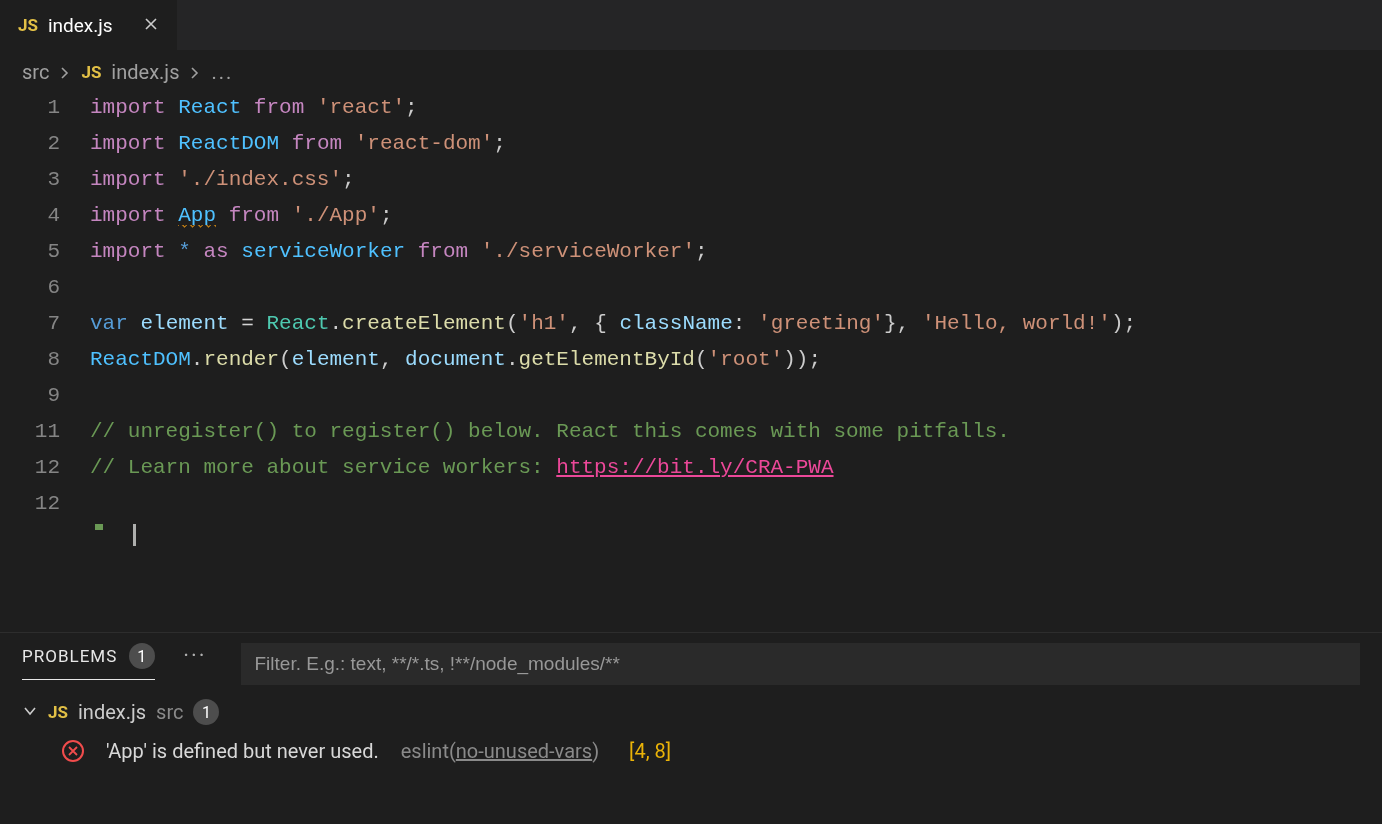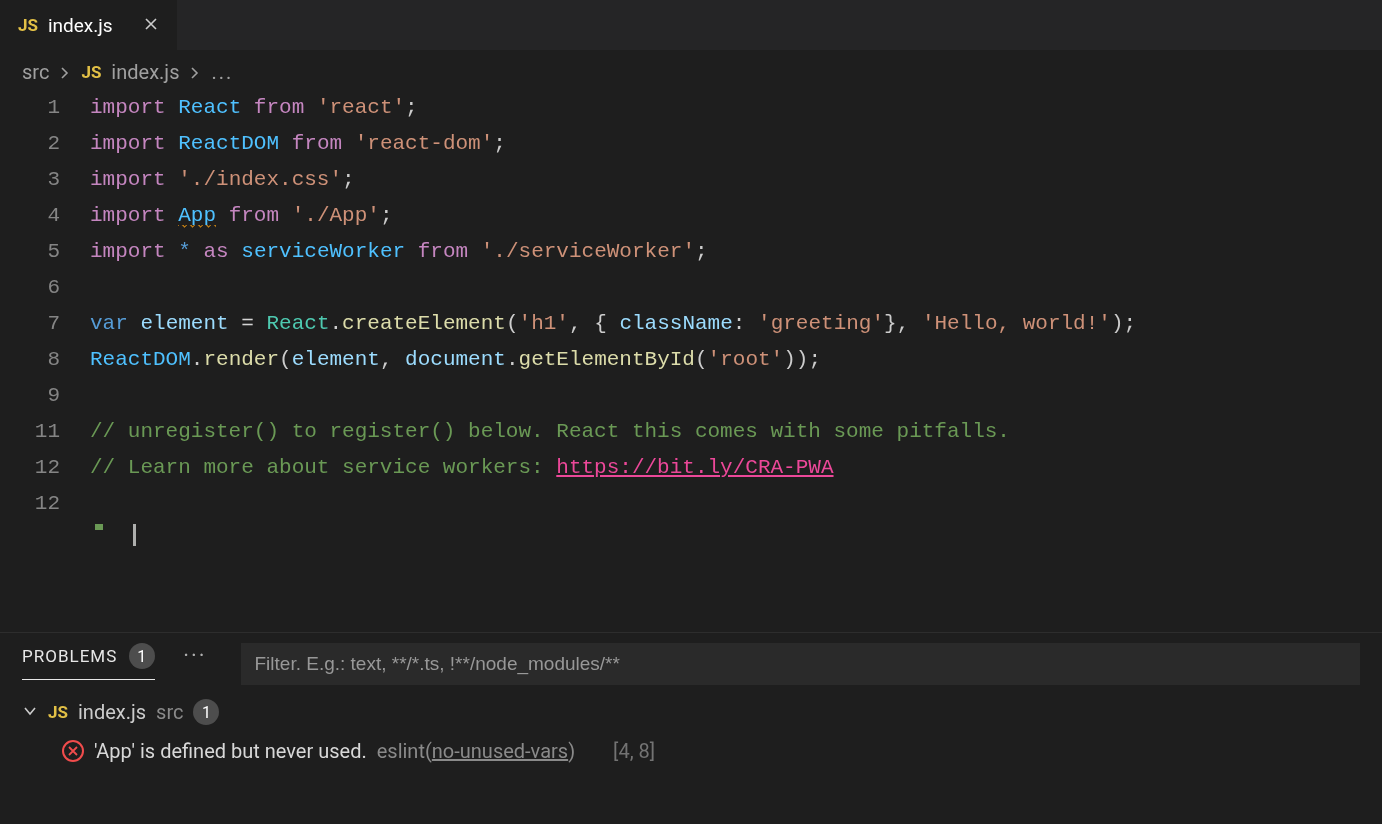--- a/index.html
+++ b/index.html
@@ -143,34 +143,34 @@
     gap: 10px;
     padding: 14px 22px 6px;
     font-size: 20px;
     cursor: pointer;
   }
   .chevdown { display: inline-block; transform: rotate(0deg); }
   .group-path { color: #8a8a8a; }
   .problem-item {
     display: flex;
     align-items: center;
-    gap: 10px;
+    gap: 22px;
     padding: 8px 22px 8px 62px;
     font-size: 20px;
     cursor: pointer;
   }
   .err-icon {
     width: 22px; height: 22px; border: 2px solid #f14c4c; border-radius: 50%;
     display: inline-flex; align-items: center; justify-content: center;
     color: #f14c4c; font-size: 14px; font-weight: 700;
   }
   .prob-msg { color: #d8d8d8; }
   .prob-src { color: #8a8a8a; }
   .prob-rule { color: #8a8a8a; text-decoration: underline; }
-  .prob-loc { color: #737373; margin-left: 28px; }
+  .prob-loc { color: #eab308; margin-left: 8px; }
 </style>
 </head>
 <body>
 
 <div class="tab-bar">
   <div class="tab">
     <span class="js-badge">JS</span>
     <span class="tab-filename">index.js</span>
     <span class="close">
       <svg width="16" height="16" viewBox="0 0 16 16">

